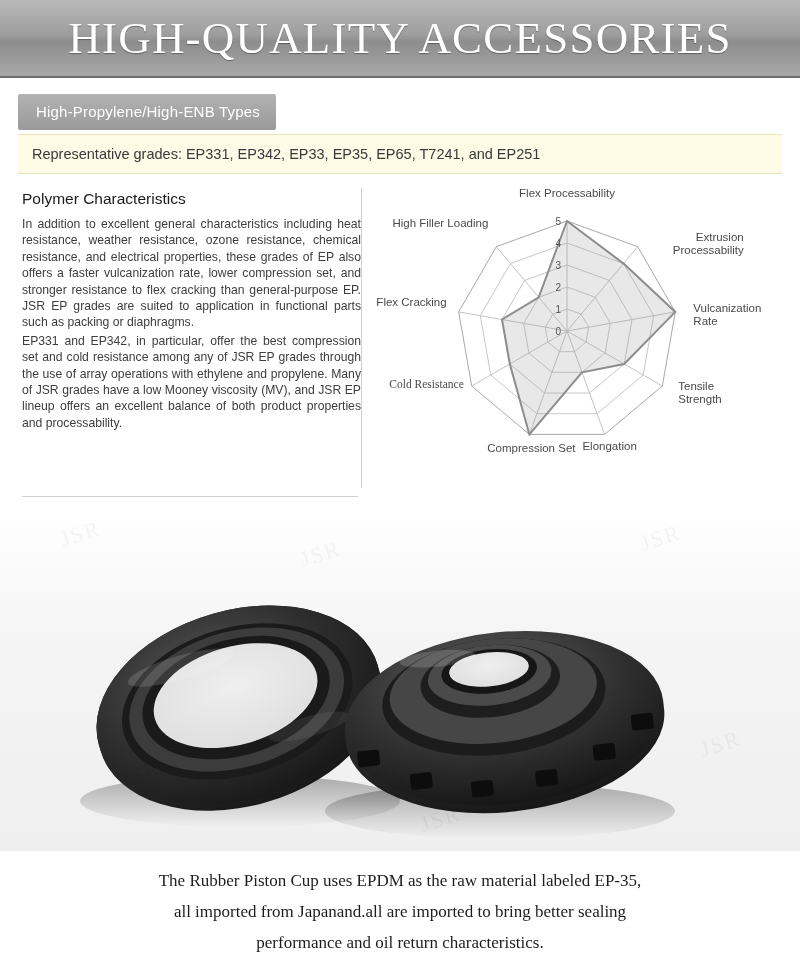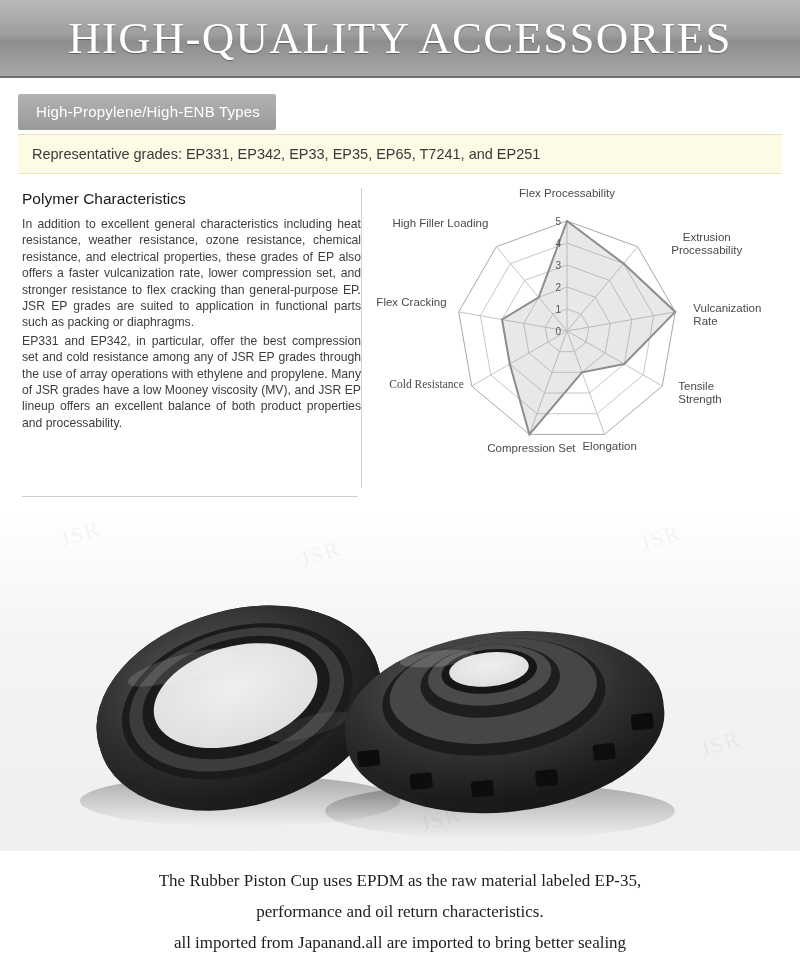--- a/index.html
+++ b/index.html
@@ -202,21 +202,21 @@
               <text x="199" y="147" text-anchor="end" font-size="10" fill="#555" font-family="&quot;Liberation Sans&quot;, sans-serif">0</text>
               <text x="199" y="125" text-anchor="end" font-size="10" fill="#555" font-family="&quot;Liberation Sans&quot;, sans-serif">1</text>
               <text x="199" y="103" text-anchor="end" font-size="10" fill="#555" font-family="&quot;Liberation Sans&quot;, sans-serif">2</text>
               <text x="199" y="81" text-anchor="end" font-size="10" fill="#555" font-family="&quot;Liberation Sans&quot;, sans-serif">3</text>
               <text x="199" y="59" text-anchor="end" font-size="10" fill="#555" font-family="&quot;Liberation Sans&quot;, sans-serif">4</text>
               <text x="199" y="37" text-anchor="end" font-size="10" fill="#555" font-family="&quot;Liberation Sans&quot;, sans-serif">5</text>
             </g>
         </svg>
 
         <div class="axis-label" id="lbl-0" style="left: 145px; top: -1px; width: 120px; text-align: center;">Flex Processability</div>
-        <div class="axis-label" id="lbl-1" style="left: 289.707px; top: 42.7351px; width: 92px; text-align: center; margin-left: 9px;">Extrusion Processability</div>
+        <div class="axis-label" id="lbl-1" style="left: 289.707px; top: 42.7351px; width: 92px; text-align: right;">Extrusion Processability</div>
         <div class="axis-label" id="lbl-2" style="left: 331.329px; top: 113.899px; width: 80px; text-align: left;">Vulcanization Rate</div>
         <div class="axis-label" id="lbl-3" style="left: 316.263px; top: 192px; width: 72px; text-align: left;">Tensile Strength</div>
         <div class="axis-label" id="lbl-4" style="left: 208.622px; top: 252.366px; width: 78px; text-align: center;">Elongation</div>
         <div class="axis-label" id="lbl-5" style="left: 119.378px; top: 254.366px; width: 100px; text-align: center;">Compression Set</div>
         <div class="axis-label" id="lbl-6" style="left: 3.73721px; top: 190px; width: 98px; text-align: right; font-family: Liberation Serif, serif;">Cold Resistance</div>
         <div class="axis-label" id="lbl-7" style="left: -7.32885px; top: 107.899px; width: 92px; text-align: right;">Flex Cracking</div>
         <div class="axis-label" id="lbl-8" style="left: 16.2934px; top: 28.7351px; width: 110px; text-align: right;">High Filler Loading</div>
       </div>
     </div>
   </div>
@@ -285,17 +285,17 @@
     <span class="wm" style="left:60px; top:10px;">JSR</span>
     <span class="wm" style="left:300px; top:30px;">JSR</span>
     <span class="wm" style="left:640px; top:14px;">JSR</span>
     <span class="wm" style="left:120px; top:250px;">JSR</span>
     <span class="wm" style="left:420px; top:295px;">JSR</span>
     <span class="wm" style="left:700px; top:220px;">JSR</span>
   </div>
 
   <div class="caption">
     <div>The Rubber Piston Cup uses EPDM as the raw material labeled EP-35,</div>
+    <div>all imported from Japanand.all are imported to bring better sealing</div>
     <div>performance and oil return characteristics.</div>
-    <div>all imported from Japanand.all are imported to bring better sealing</div>
   </div>
 
 </div>
 
 </body></html>

